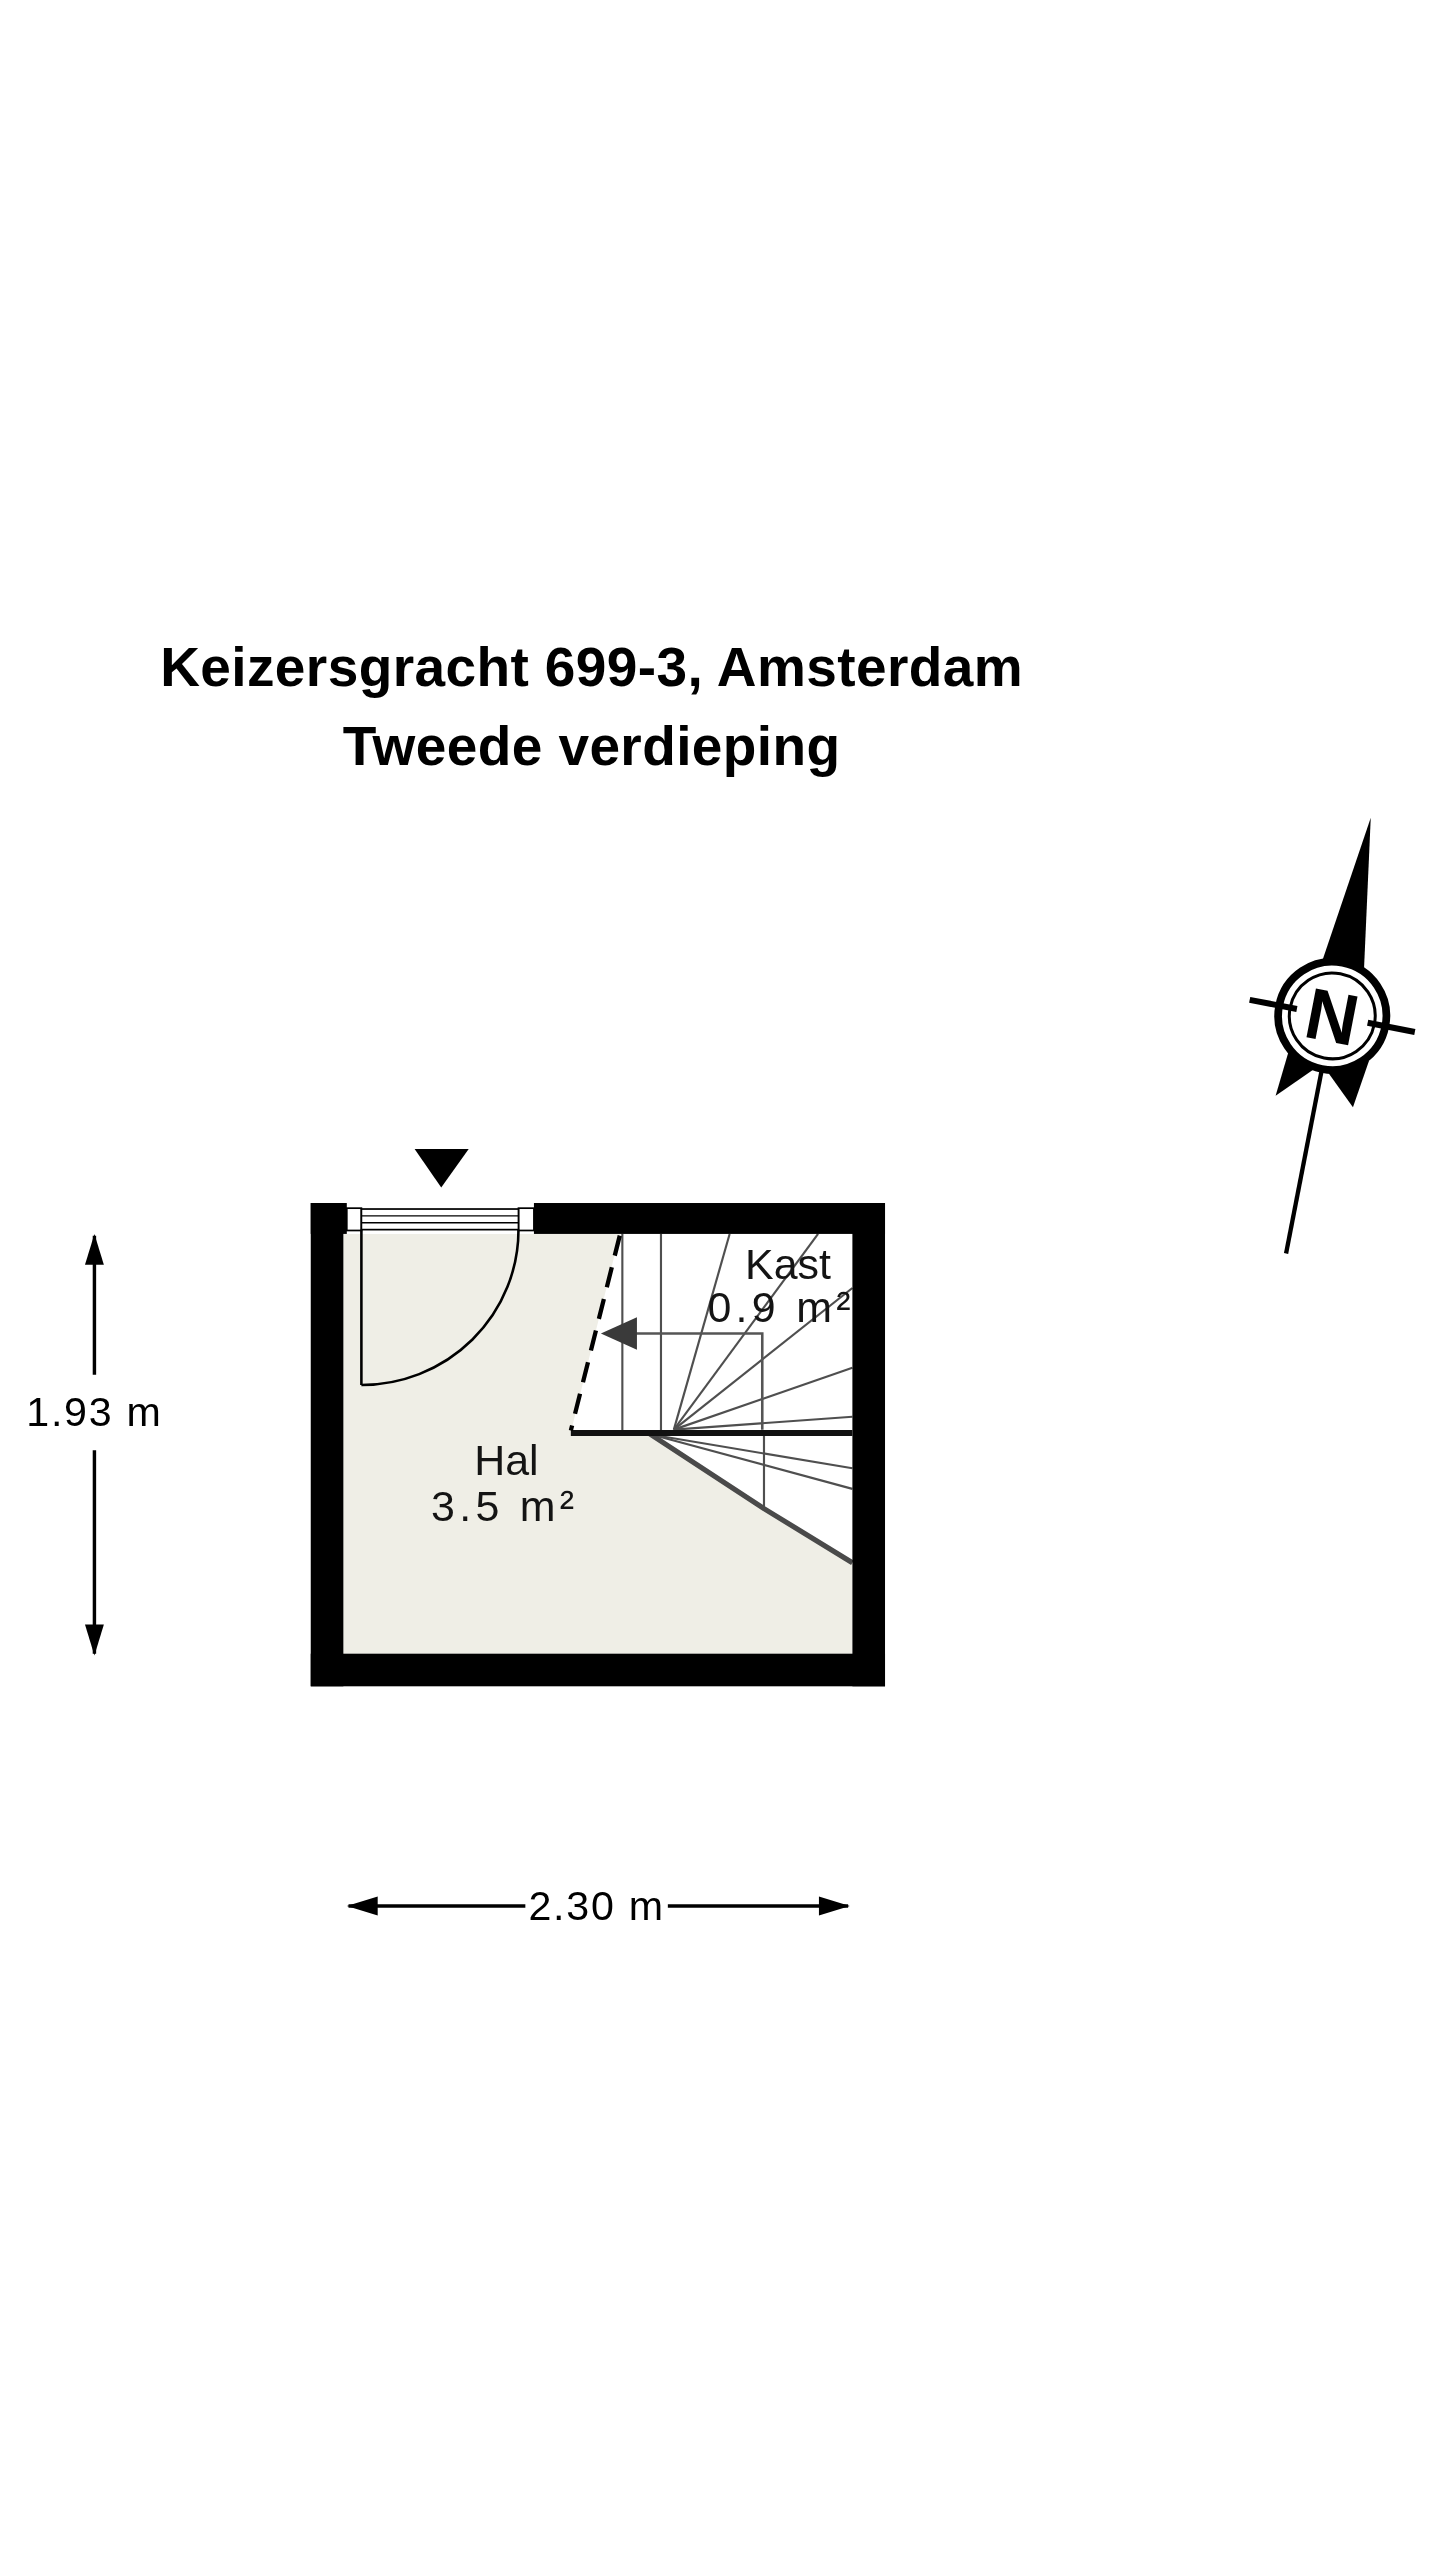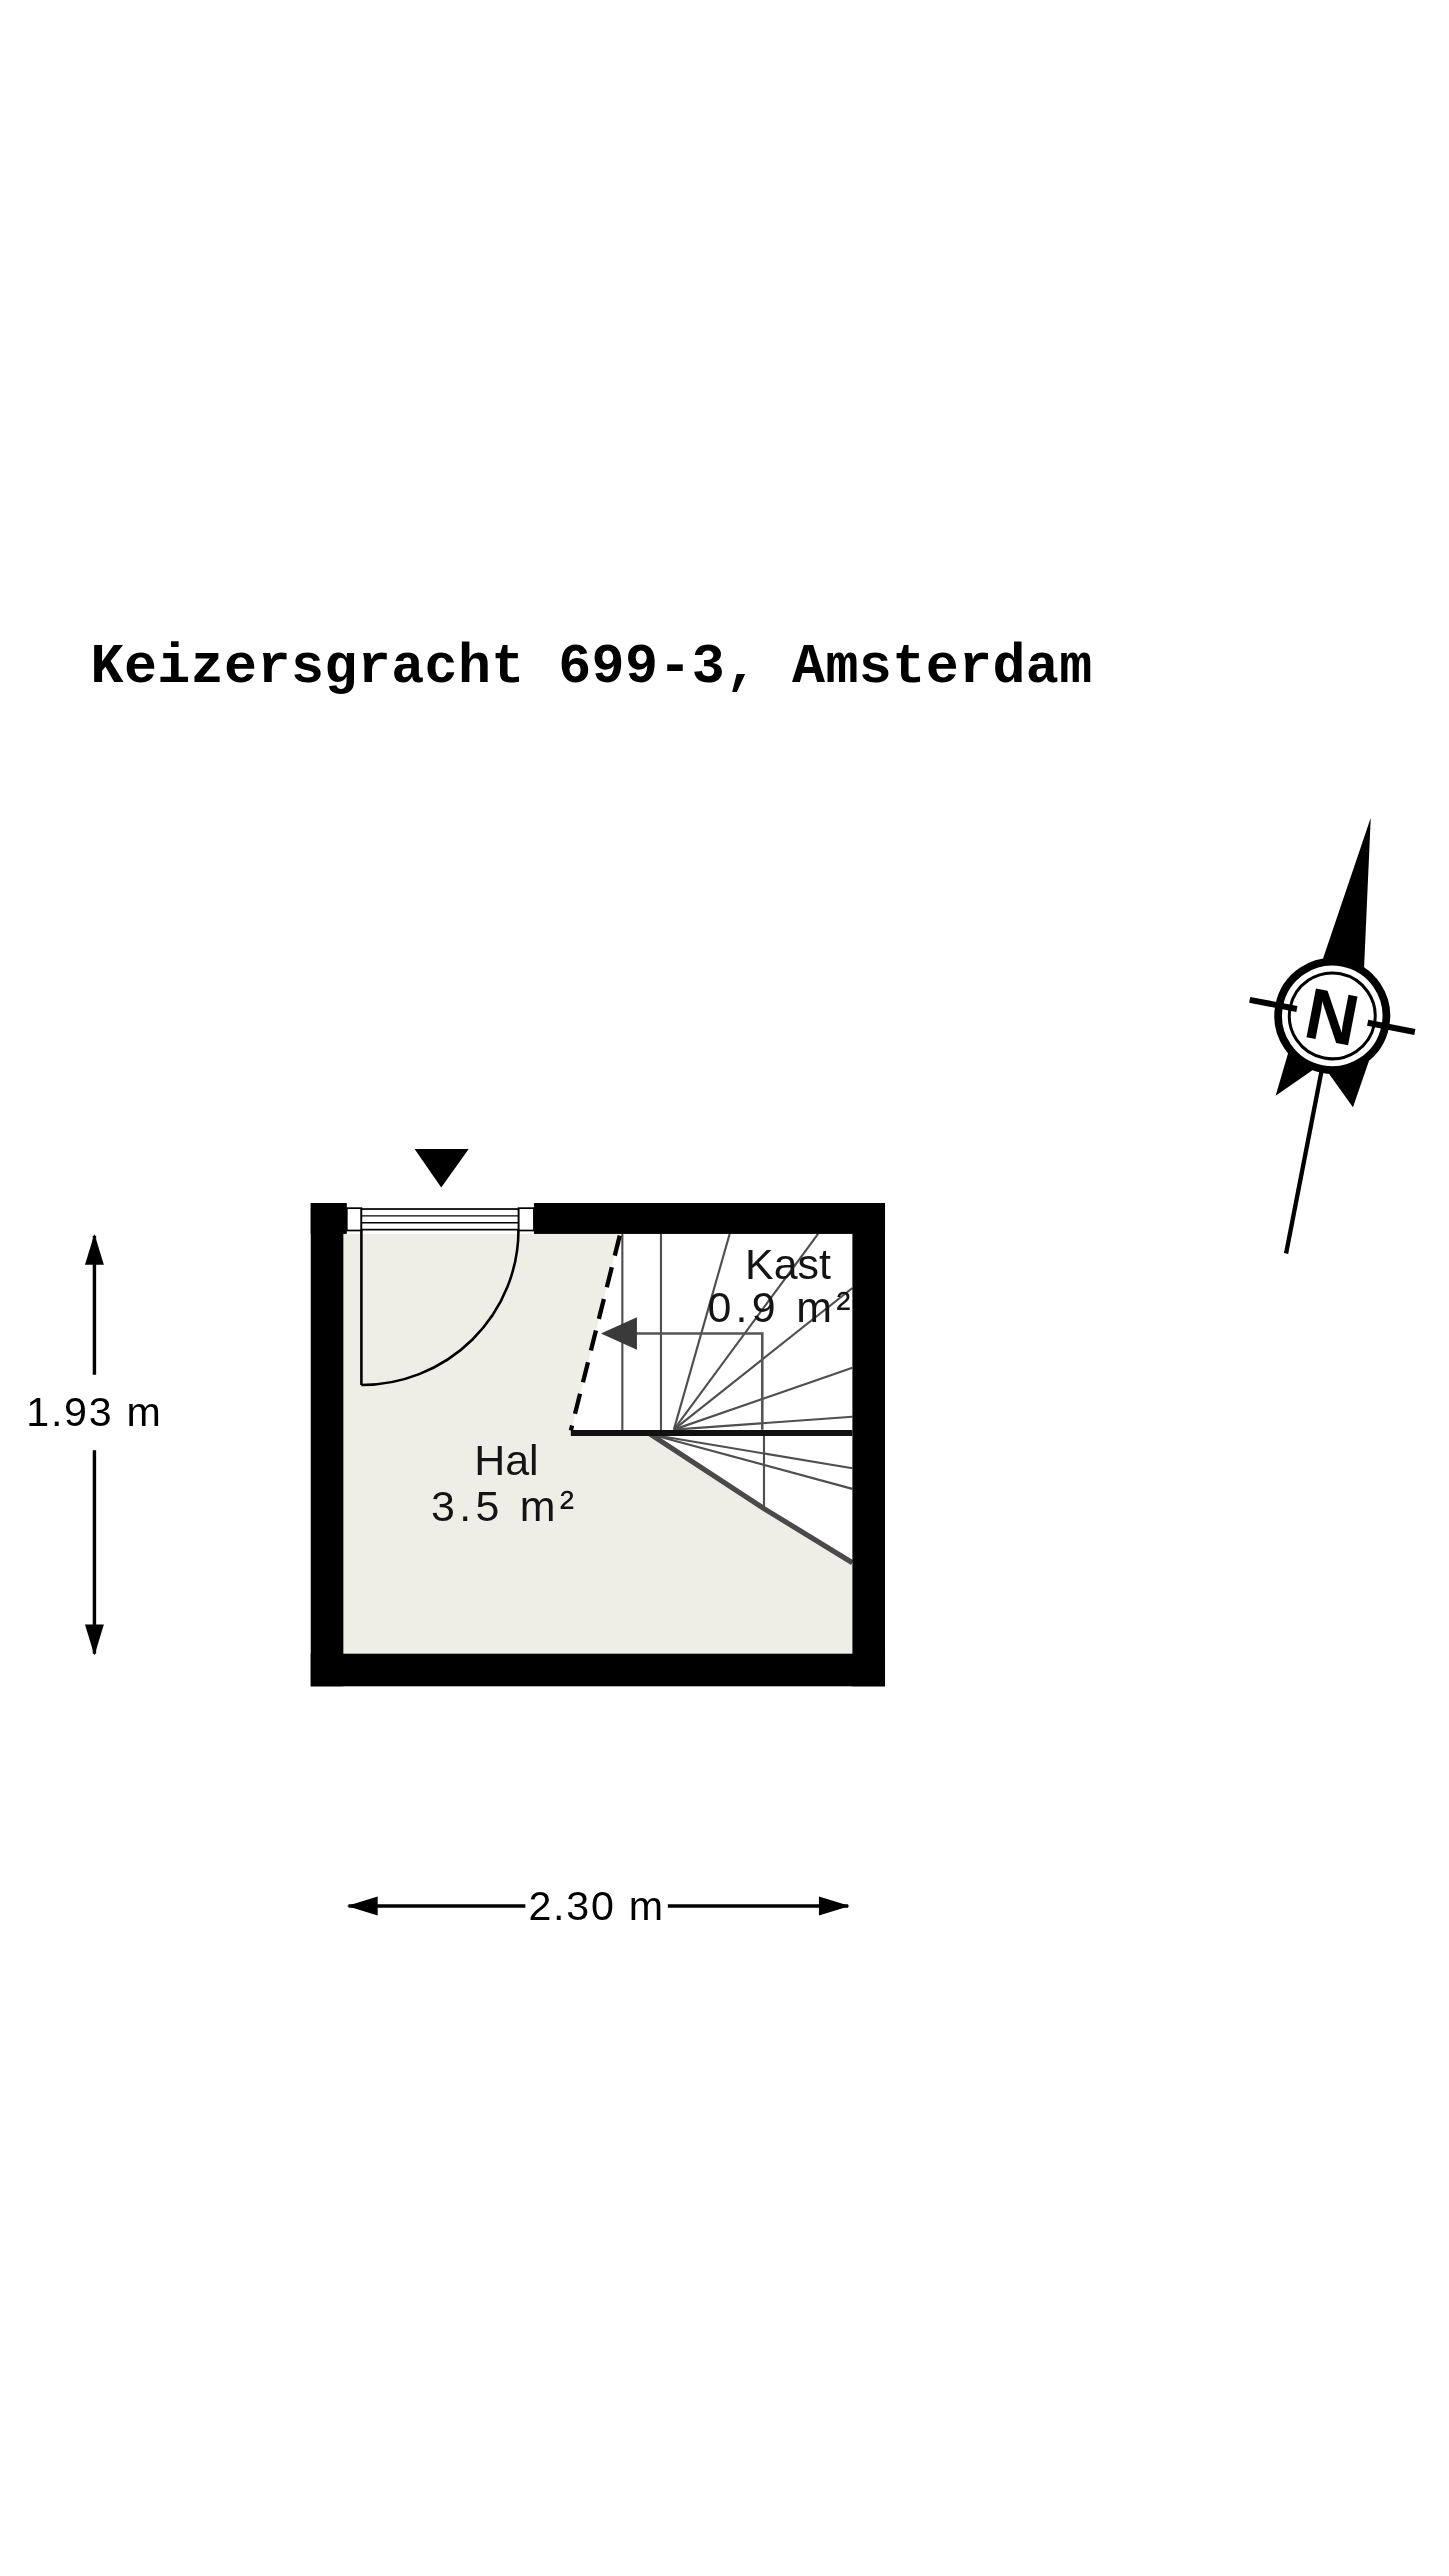--- a/index.html
+++ b/index.html
@@ -15,21 +15,20 @@
     position:absolute;
     left:20.6px;
     top:628px;
     width:1142px;
     text-align:center;
     color:#000000;
     font-weight:bold;
     font-size:55px;
     line-height:79px;
     letter-spacing:0.4px;
-    font-family:Liberation Mono, monospace;
   }
   .plan-svg{
     position:absolute;
     left:0; top:0;
     width:1449px;
     height:2576px;
   }
   .room-label{
     font-family:"Liberation Sans", sans-serif;
     font-size:50px;
@@ -54,20 +53,21 @@
     fill:#000000;
   }
 </style>
 </head>
 <body>
 
 <div class="page">
 
   <div class="title-block">
     <div>Keizersgracht 699-3, Amsterdam</div>
+    <div>Tweede verdieping</div>
   </div>
 
   <svg class="plan-svg" viewBox="0 0 1688 3000" xmlns="http://www.w3.org/2000/svg">
 
     <g transform="translate(1552,1183) rotate(11)">
 
       <polygon points="0,-235 -24,-58 26,-60" fill="#000000"></polygon>
 
       <line x1="0" y1="55" x2="0" y2="282" stroke="#000000" stroke-width="5"></line>
 

